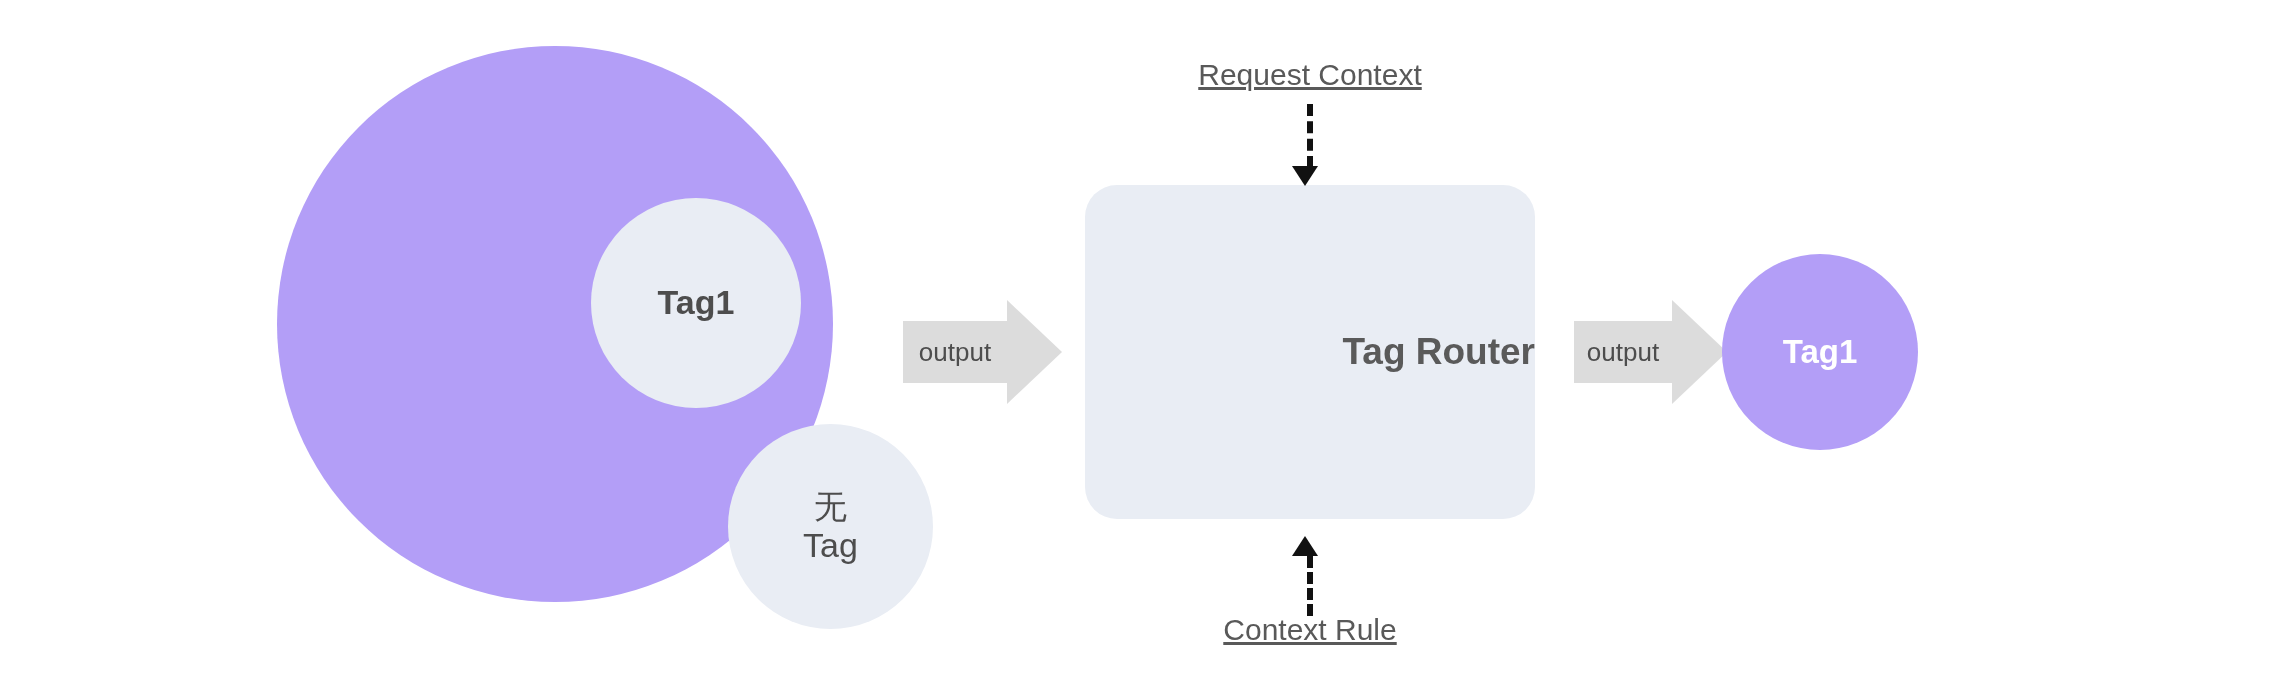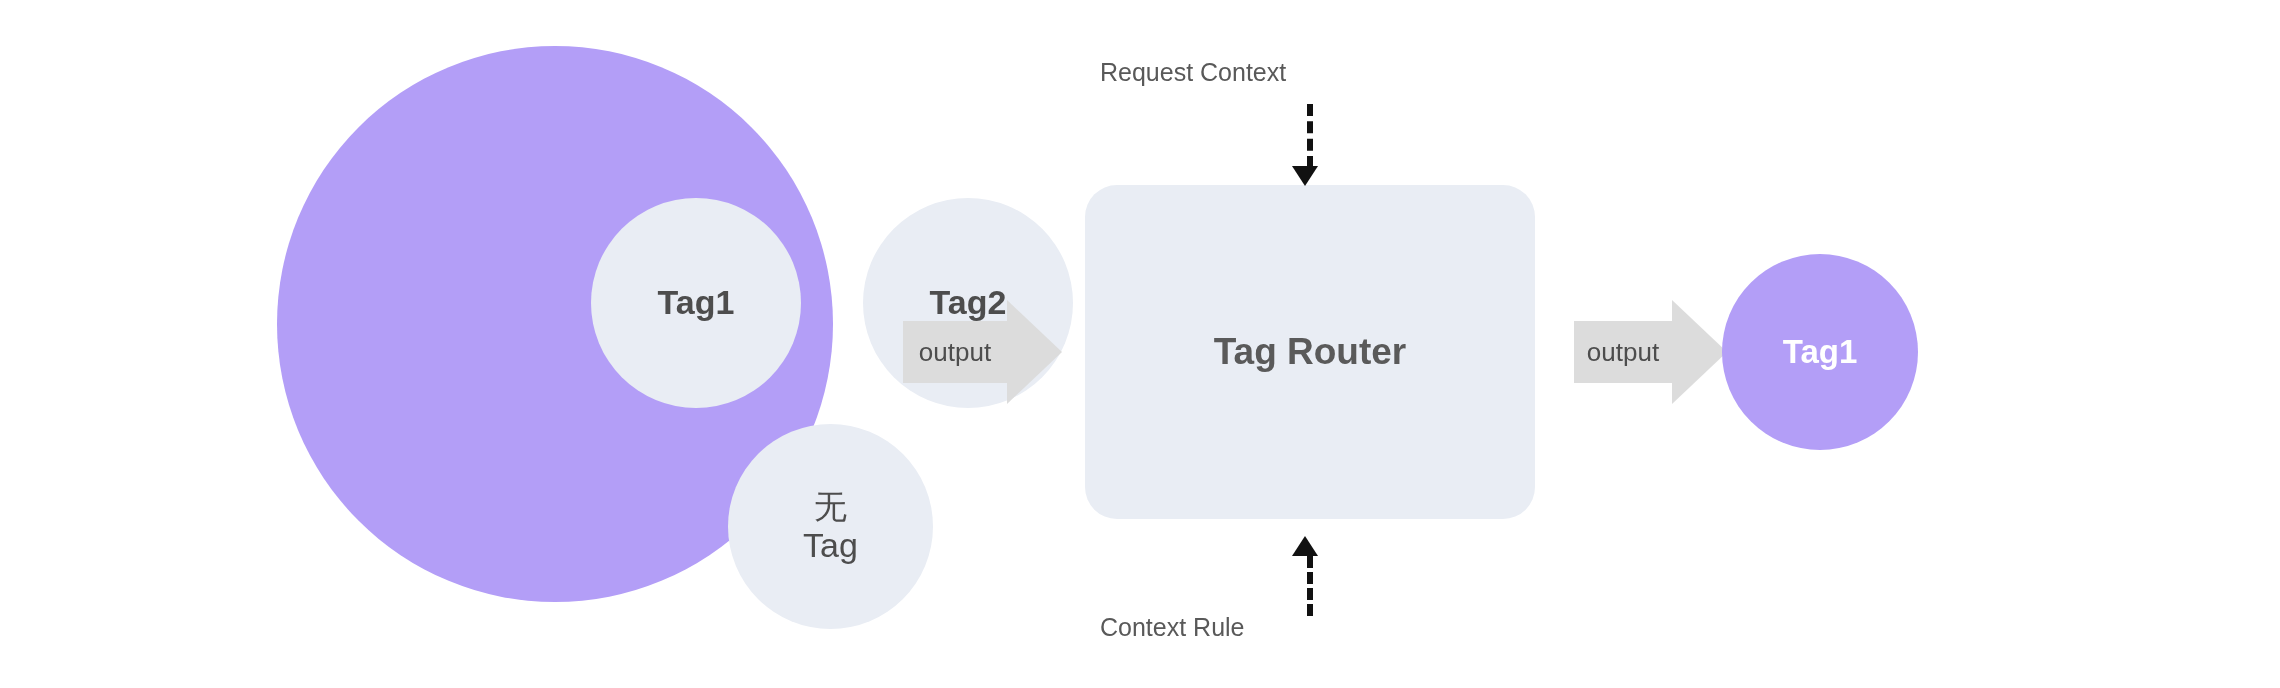--- a/index.html
+++ b/index.html
@@ -89,33 +89,34 @@
   .router-box {
     position: absolute;
     left: 1085px;
     top: 185px;
     width: 450px;
     height: 334px;
     border-radius: 32px;
     background: #e9edf4;
     display: flex;
     align-items: center;
-    justify-content: center;
+    justify-content: flex-end;
     color: #5a5a5a;
     font-size: 37px;
     font-weight: bold;
   }
 
   
   .ann-label {
     position: absolute;
     width: 420px;
-    text-align: left;
+    text-align: center;
     color: #595959;
-    font-size: 25px;
+    font-size: 30px;
+    text-decoration: underline;
   }
   .ann-label.top    { left: 1100px; top: 58px; }
   .ann-label.bottom { left: 1100px; top: 613px; }
 
   .dash-line {
     position: absolute;
     left: 1307px;
     width: 0;
     border-left: 6px dashed #111111;
   }
@@ -152,23 +153,20 @@
 </style>
 </head>
 <body>
 
 <div id="canvas">
 
   <div class="tag-pool">
     <div class="tag-bubble b1">
       <span>Tag1</span>
     </div>
-    <div class="tag-bubble b2">
-      <span>Tag2</span>
-    </div>
     <div class="tag-bubble b3">
       <span class="cn">无</span>
       <span class="en">Tag</span>
     </div>
   </div>
 
   <div class="block-arrow arrow-input">
     <div class="shaft">output</div>
     <div class="head"></div>
   </div>

